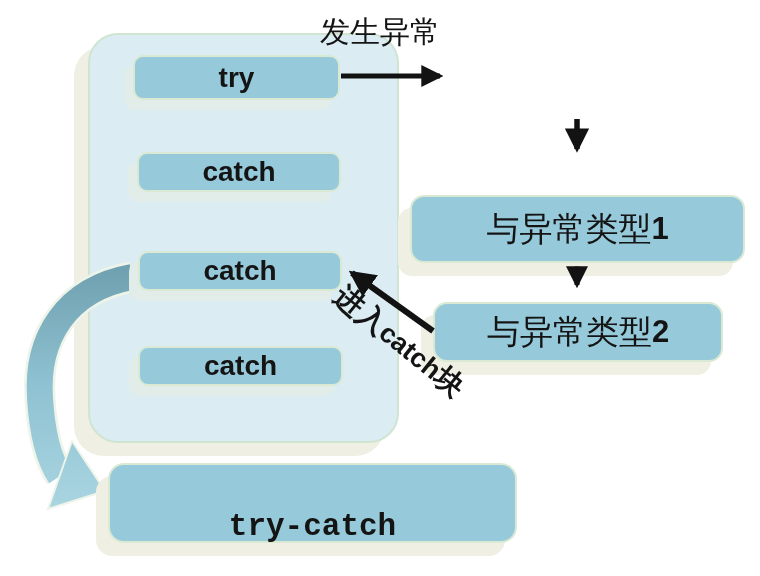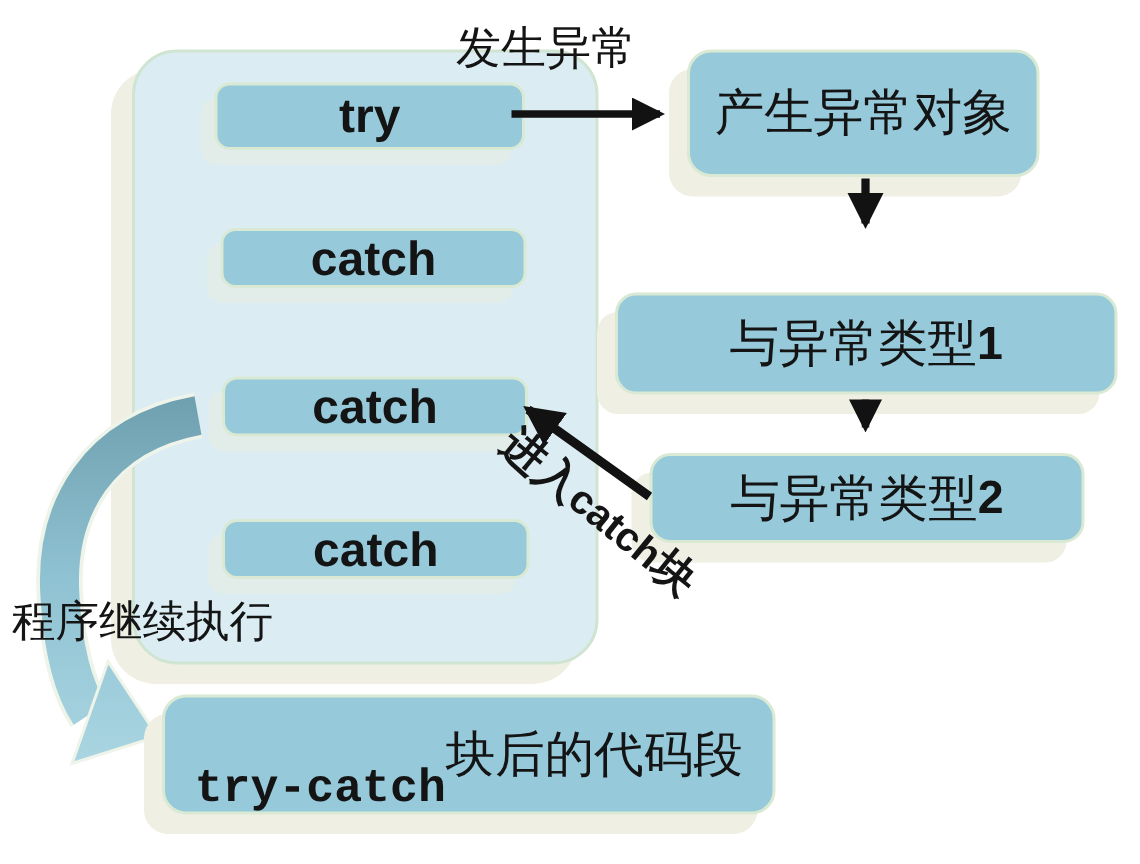--- a/index.html
+++ b/index.html
@@ -16,21 +16,21 @@
     box-shadow:-14px 13px 0 var(--shadow,#f0efe3);
   }
   .box{
     position:absolute;box-sizing:border-box;display:flex;align-items:center;
     justify-content:center;background:var(--box-fill,#96cadb);
     border:2px solid var(--box-border,#d9e9d3);white-space:nowrap;
   }
   .box.left{
     border-radius:10px;box-shadow:-9px 10px 0 var(--inner-shadow,#e2edea);
     font-family:"Liberation Sans","DejaVu Sans",sans-serif;
-    font-weight:700;font-size:32px;margin-left:10px;
+    font-weight:700;font-size:28px;
   }
   .box.right{
     border-radius:16px;box-shadow:-12px 13px 0 var(--shadow,#f0efe3);
     font-family:"Liberation Serif","DejaVu Serif",serif;font-size:33px;
   }
   .num{font-family:"Liberation Sans","DejaVu Sans",sans-serif;font-weight:700;font-size:31px;}
   .en-bold{font-family:"Liberation Sans","DejaVu Sans",sans-serif;font-weight:700;}
   .zh-label{position:absolute;font-size:30px;white-space:nowrap;}
   .enter-catch{
     position:absolute;left:293px;top:322px;width:212px;text-align:center;
@@ -67,51 +67,46 @@
   <div class="box left" style="left:137px;top:152px;width:204px;height:40px">
     <span>catch</span>
   </div>
   <div class="box left" style="left:138px;top:251px;width:204px;height:40px">
     <span>catch</span>
   </div>
   <div class="box left" style="left:138px;top:346px;width:205px;height:40px">
     <span>catch</span>
   </div>
 
-  <div class="box right" style="left:458px;top:33px;width:235px;height:85px">
-    <span>产生异常对象</span>
-  </div>
   <div class="box right" style="left:410px;top:195px;width:335px;height:68px;border-radius:14px">
     <span>与异常类型</span>
       <span class="num">1</span>
   </div>
   <div class="box right" style="left:433px;top:302px;width:290px;height:60px;border-radius:14px">
     <span>与异常类型</span>
       <span class="num">2</span>
   </div>
 
   <div class="box right" style="left:108px;top:463px;width:409px;height:80px">
     <span class="after-en">try-catch</span>
-      <span class="after-zh"> 块后的代码段</span>
   </div>
 
   <svg class="layer" width="760" height="576" viewBox="0 0 760 576">
     <defs>
       <marker id="ah" viewBox="0 0 10 10" refX="8.5" refY="5" markerWidth="4.4" markerHeight="4.4" orient="auto">
         <path d="M0,0 L10,5 L0,10 Z" style="fill:var(--arrow-black,#121212)"></path>
       </marker>
     </defs>
     <line x1="341" y1="76" x2="440" y2="76" stroke-width="5" style="stroke:var(--arrow-black,#121212)" marker-end="url(#ah)"></line>
     <line x1="577" y1="119" x2="577" y2="149" stroke-width="5.5" style="stroke:var(--arrow-black,#121212)" marker-end="url(#ah)"></line>
     <line x1="577" y1="266" x2="577" y2="280" stroke-width="5" style="stroke:var(--arrow-gray,#8c8c8c)"></line>
     <line x1="577" y1="279" x2="577" y2="285" stroke-width="5" style="stroke:var(--arrow-black,#121212)" marker-end="url(#ah)"></line>
     <line x1="433" y1="331" x2="352" y2="273" stroke-width="6" style="stroke:var(--arrow-black,#121212)" marker-end="url(#ah)"></line>
   </svg>
 
-  <div class="zh-label" style="left:304px;top:12px">发生异常</div>
+  <div class="zh-label" style="left:320px;top:12px">发生异常</div>
 
   <div class="enter-catch">
     <span>进入</span><span class="en-bold">catch</span><span>块</span>
   </div>
 
-  <div class="zh-label" style="left:8px;top:395px;font-size:29px">程序继续执行</div>
 
 </div>
 
 </body></html>

